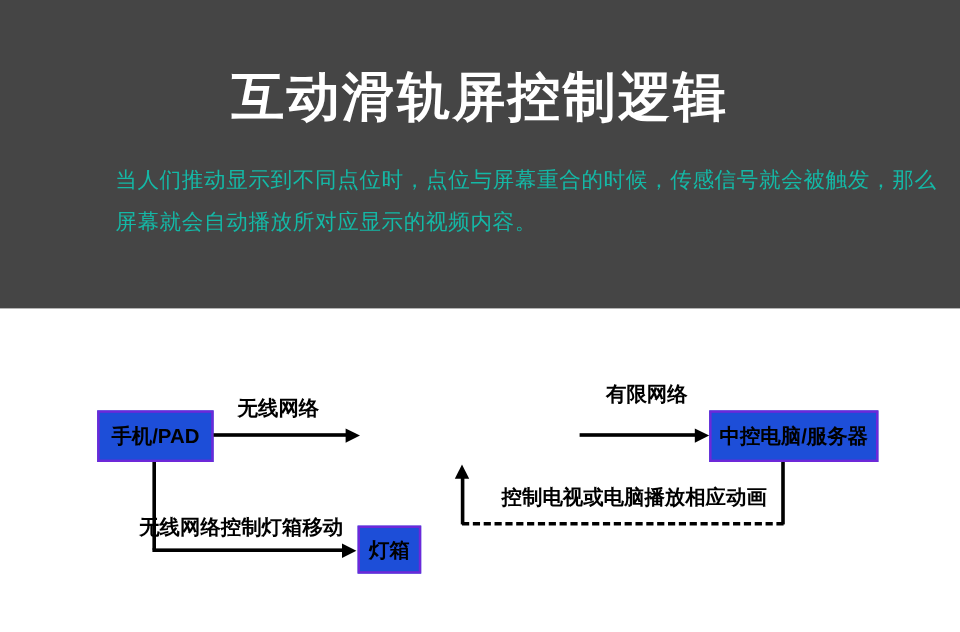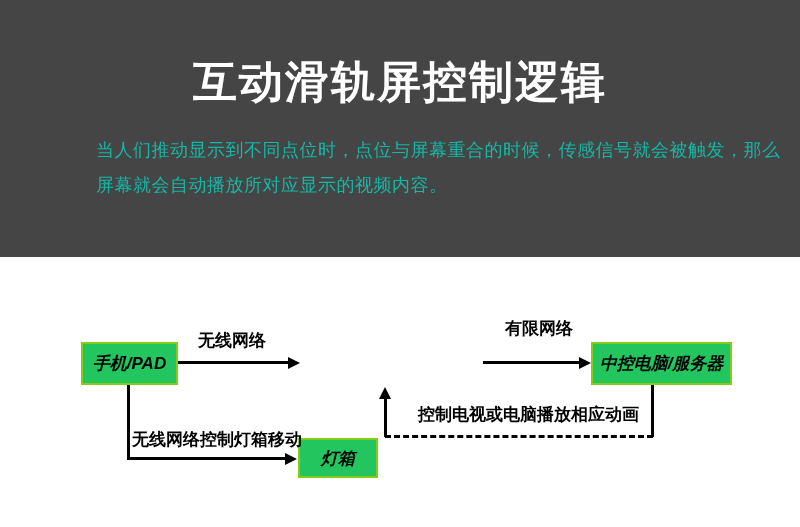--- a/index.html
+++ b/index.html
@@ -45,46 +45,45 @@
     margin-left: 28px;
   }
   .desc-line-1 { top: 139px; }
   .desc-line-2 { top: 174px; }
 
   
   .diagram { position: absolute; left: 0; top: 257px; width: 800px; height: 270px; }
 
   .node {
     position: absolute;
-    border: 2px solid #84cc16;
-    background: #22c55e;
+    border: 2px solid #6d28d9;
+    background: #1d4ed8;
     display: flex;
     align-items: center;
     justify-content: center;
     color: #000000;
     font-size: 17px;
     font-weight: bold;
     white-space: nowrap;
-    font-style: italic;
   }
   .node-phone    { left: 81px;  top: 85px;  width: 97px;  height: 43px; }
   .node-screen   { left: 300px; top: 86px;  width: 183px; height: 41px; font-size: 16px; }
   .node-server   { left: 591px; top: 85px;  width: 141px; height: 43px; }
-  .node-lightbox { left: 298px; top: 181px; width: 80px;  height: 40px; }
+  .node-lightbox { left: 298px; top: 181px; width: 53px;  height: 40px; }
 
   .edge-label {
     position: absolute;
     color: #000000;
     font-size: 17px;
     font-weight: bold;
     white-space: nowrap;
   }
   .label-wireless  { left: 198px; top: 72px; }
   .label-wired     { left: 505px; top: 60px; }
-  .label-lightbox  { left: 132px; top: 171px; }
+  .label-lightbox  { left: 116px; top: 171px; }
   .label-feedback  { left: 418px; top: 146px; }
 
   .shaft-h { position: absolute; height: 3px; background: #000000; }
   .shaft-v { position: absolute; width: 3px;  background: #000000; }
 
   .head-right {
     position: absolute; width: 0; height: 0;
     border-top: 6px solid transparent;
     border-bottom: 6px solid transparent;
     border-left: 12px solid #000000;

